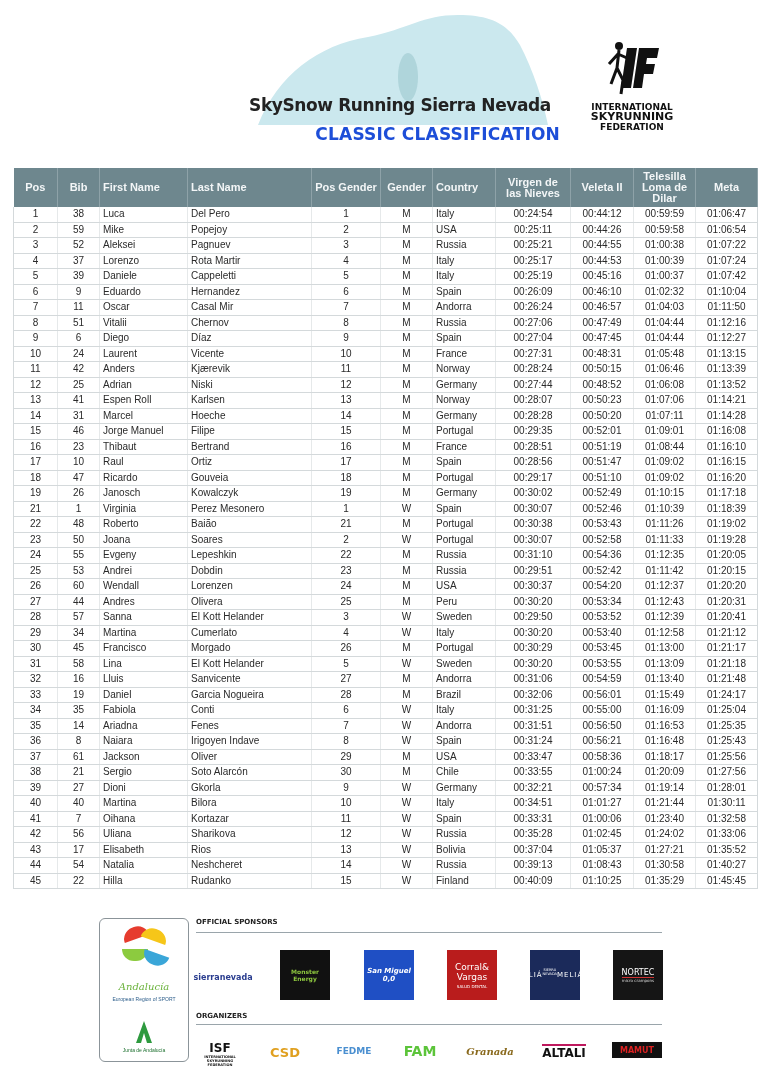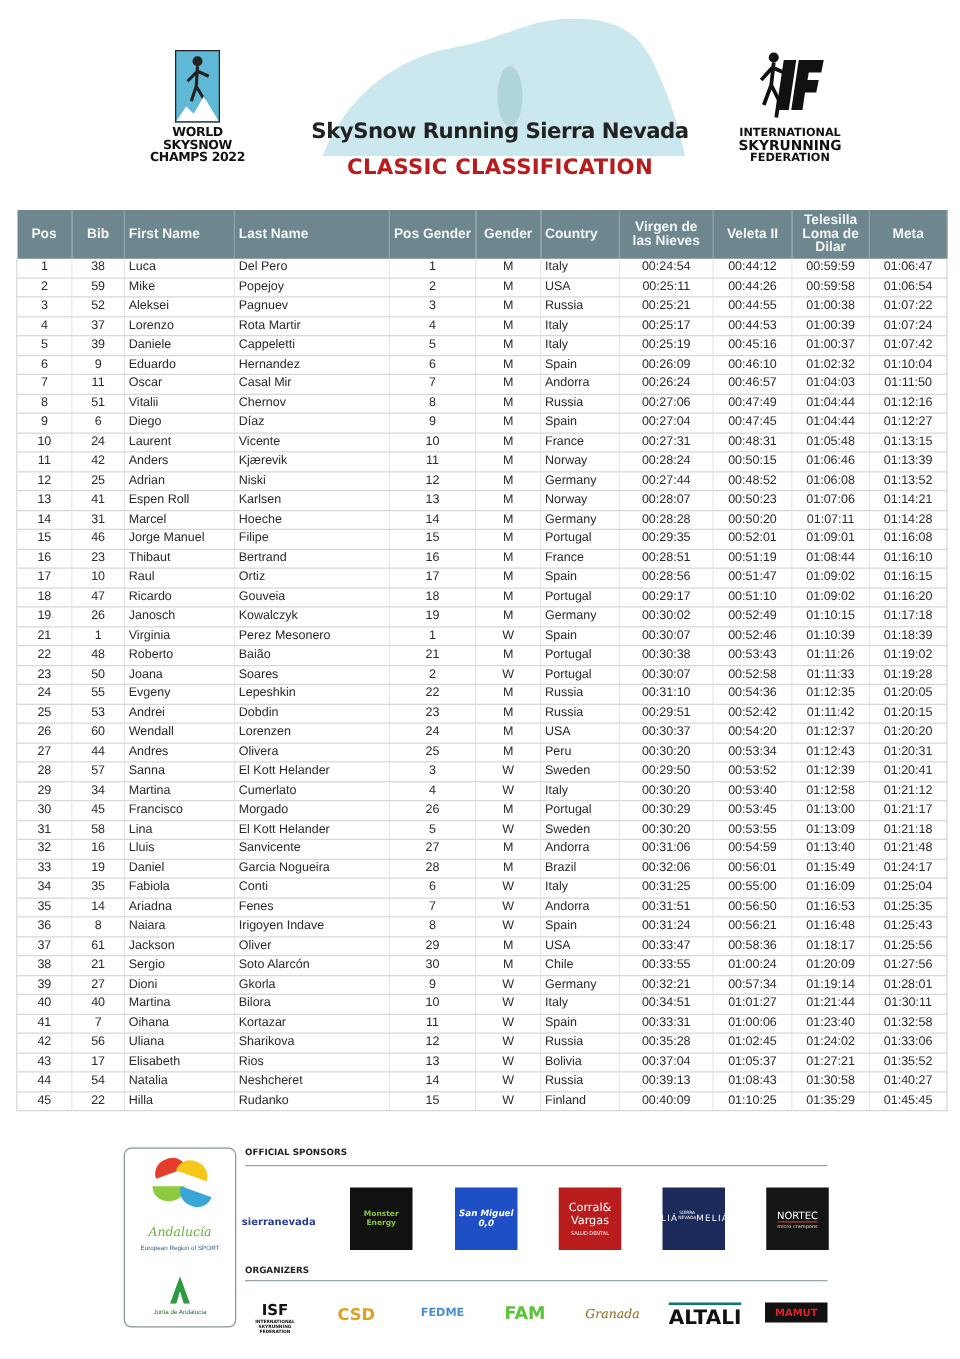--- a/index.html
+++ b/index.html
@@ -9,21 +9,21 @@
   .hdr { position: absolute; left: 0; top: 0; width: 768px; height: 165px; }
   .wave { position: absolute; left: 258px; top: 15px; width: 290px; height: 110px; }
   .logo-left { position: absolute; left: 118px; top: 40px; width: 80px; height: 100px; text-align: center; }
   .logo-left .pic { width: 34px; height: 56px; margin: 0 auto; background: #5fb8d6; border: 1px solid #222; position: relative; }
   .logo-left .txt { font-family: "DejaVu Sans", sans-serif; font-weight: bold; font-size: 10px; line-height: 10px; margin-top: 4px; color: #111; letter-spacing: -0.3px; }
   .logo-right { position: absolute; left: 582px; top: 40px; width: 100px; height: 100px; text-align: center; }
   .logo-right .pic { width: 70px; height: 56px; margin: 0 auto; position: relative; }
   .logo-right .txt { font-family: "DejaVu Sans", sans-serif; font-weight: bold; font-size: 9px; line-height: 10px; margin-top: 6px; color: #111; }
   .logo-right .txt .big { font-size: 11px; }
   .title { position: absolute; left: 240px; top: 95px; width: 320px; text-align: center; font-family: "DejaVu Sans", sans-serif; font-weight: bold; font-size: 17px; color: #222; letter-spacing: -0.4px; }
-  .subtitle { position: absolute; left: 240px; top: 124px; width: 320px; text-align: center; font-family: "DejaVu Sans", sans-serif; font-weight: bold; font-size: 17px; color: #b91c1c; letter-spacing: 0.2px; }
+  .subtitle { position: absolute; left: 240px; top: 124px; width: 320px; text-align: right; font-family: "DejaVu Sans", sans-serif; font-weight: bold; font-size: 17px; color: #1d4ed8; letter-spacing: 0.2px; }
 
   
   table.res { position: absolute; left: 13px; top: 168px; width: 744px; border-collapse: collapse; table-layout: fixed; font-size: 10px; }
   table.res th { background: #6e878e; color: #f3f6f7; font-weight: bold; font-size: 11px; line-height: 11px; height: 39px; padding: 0 3px; border-right: 1px solid #8ea2a8; vertical-align: middle; }
   table.res td { height: 14.5px; padding: 0 3px; border-bottom: 1px solid #d4d9db; border-right: 1px solid #e6e9ea; color: #2a2a2a; white-space: nowrap; overflow: hidden; line-height: 14px; }
   table.res td.c { text-align: center; }
   table.res td.l { text-align: left; }
   table.res th.l { text-align: left; }
   table.res th.c { text-align: center; }
   table.res tr td:first-child { border-left: 1px solid #d4d9db; }
@@ -44,34 +44,20 @@
 </style>
 </head>
 <body>
 
 <div class="hdr">
   <svg class="wave" viewBox="0 0 290 110">
     <path d="M0,110 C20,60 60,30 110,22 C150,14 165,0 200,0 C235,0 250,10 262,30 C275,55 285,85 290,110 Z" fill="#cbe8ee"></path>
     <ellipse cx="150" cy="62" rx="10" ry="24" fill="#a8cfd6" opacity="0.8"></ellipse>
   </svg>
 
-  <div class="logo-left">
-    <div class="pic">
-      <svg width="34" height="56" viewBox="0 0 34 56">
-        <circle cx="17" cy="8" r="4" fill="#222"></circle>
-        <path d="M17,12 L16,28 L12,40 M16,28 L22,38 L20,52 M17,16 L9,24 M17,16 L26,20" stroke="#222" stroke-width="2.5" fill="none"></path>
-        <path d="M0,56 L8,44 L14,50 L22,36 L34,56 Z" fill="#fff"></path>
-      </svg>
-    </div>
-    <div class="txt">
-      <div>WORLD</div>
-      <div>SKYSNOW</div>
-      <div>CHAMPS 2022</div>
-    </div>
-  </div>
 
   <div class="title">SkySnow Running Sierra Nevada</div>
   <div class="subtitle">CLASSIC CLASSIFICATION</div>
 
   <div class="logo-right">
     <div class="pic">
       <svg width="70" height="56" viewBox="0 0 70 56">
         <circle cx="22" cy="6" r="4" fill="#111"></circle>
         <path d="M22,10 L20,28 L14,44 M20,28 L26,40 L24,54 M21,14 L12,24 M21,14 L30,18" stroke="#111" stroke-width="3" fill="none"></path>
         <path d="M30,8 L40,8 L34,48 L24,48 Z" fill="#111"></path>
@@ -745,21 +731,21 @@
   <div class="logo-box" style="left:258px; top:125px; width:54px; height:30px;">
     <span style="font-size:13px; font-weight:bold; color:#e0a020;">CSD</span>
   </div>
   <div class="logo-box" style="left:330px; top:118px; width:48px; height:42px;">
     <span style="font-size:9px; font-weight:bold; color:#4a8fd0;">FEDME</span>
   </div>
   <div class="logo-box" style="left:396px; top:118px; width:48px; height:42px;">
     <span style="font-size:14px; font-weight:bold; color:#5cc43a;">FAM</span>
   </div>
   <div class="logo-box" style="left:462px; top:118px; width:56px; height:42px;">
-    <span style="font-size:10px; font-style:italic; font-weight:normal; color:#8a6a1e; font-family:'DejaVu Serif', serif;">Granada</span>
+    <span style="font-size:10px; font-style:italic; font-weight:bold; color:#8a6a1e; font-family:'DejaVu Serif', serif;">Granada</span>
   </div>
   <div class="logo-box" style="left:538px; top:125px; width:52px; height:30px;">
-    <span style="font-size:16px; font-weight:bold; color:#111; border-top:2px solid #0f766e;">ALTALI</span>
+    <span style="font-size:12px; font-weight:bold; color:#111; border-top:2px solid #be185d;">ALTALI</span>
   </div>
   <div class="logo-box" style="left:612px; top:130px; width:50px; height:16px; background:#111;">
     <span style="font-size:8px; font-weight:bold; color:#d22;">MAMUT</span>
   </div>
 </div>
 
 </body></html>

